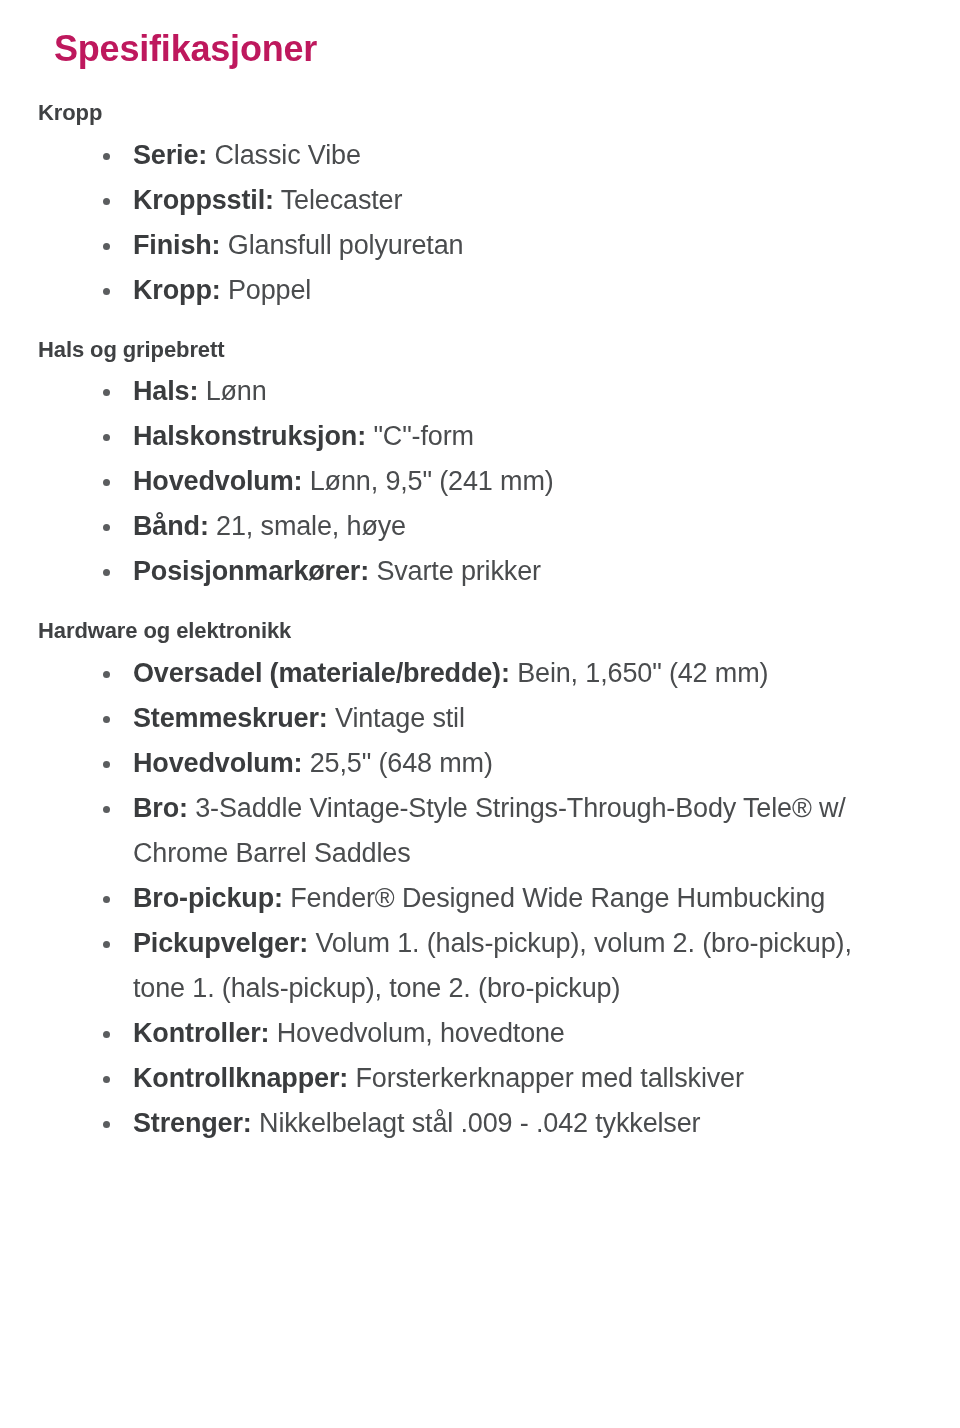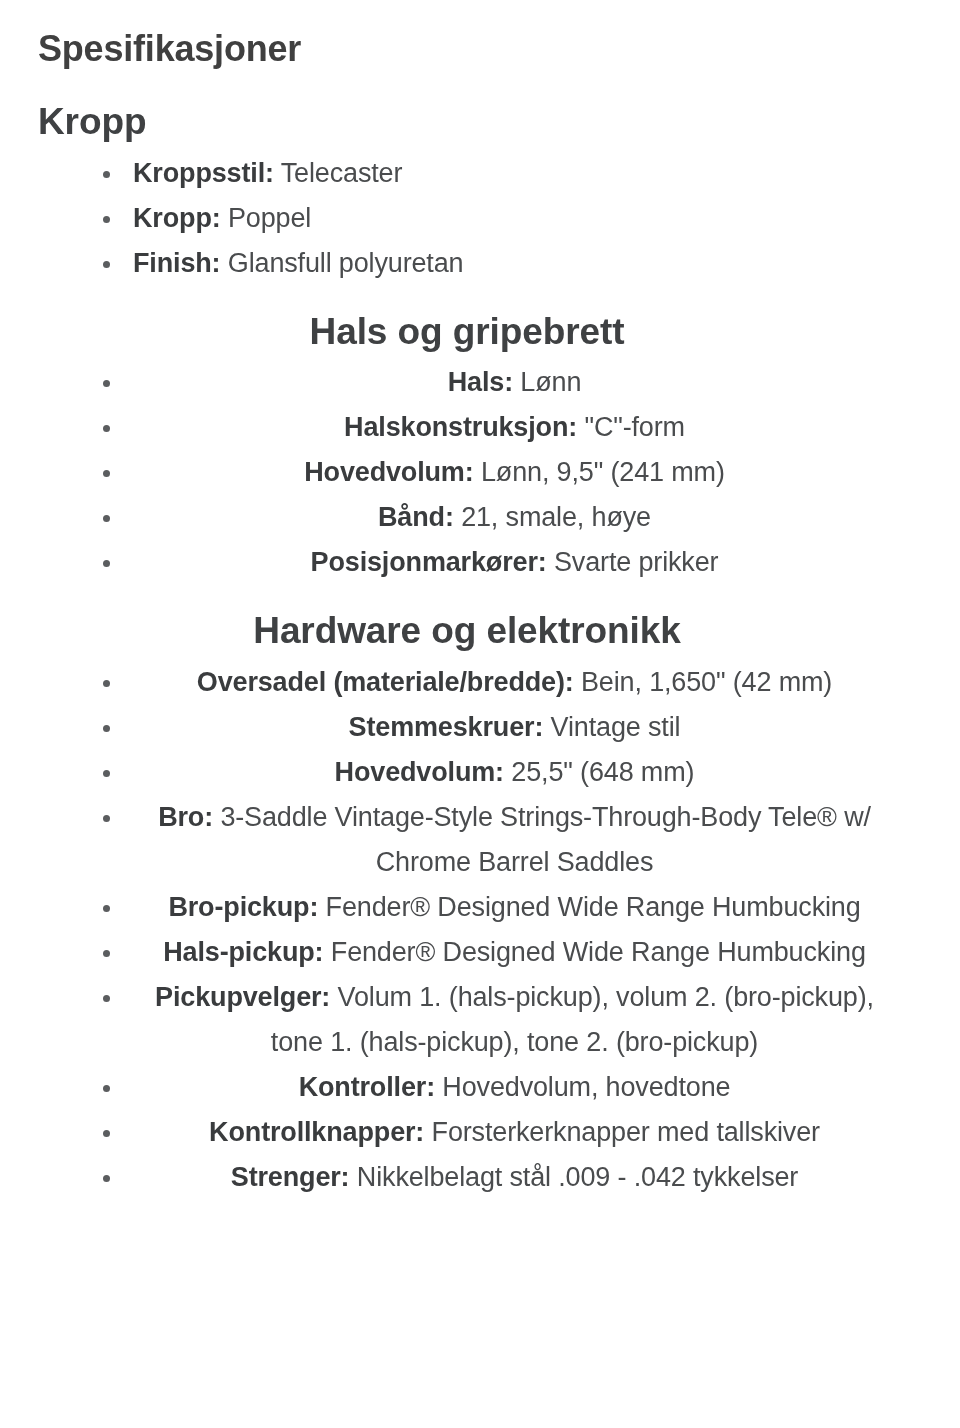--- a/index.html
+++ b/index.html
@@ -19,32 +19,31 @@
   .page {
     box-sizing: border-box;
     width: 960px;
     padding: 28px 64px 0 38px;
   }
   .page-title {
     font-size: 36px;
     font-weight: bold;
     line-height: 1.18;
     letter-spacing: -0.2px;
-    margin: 0 0 30px 0;
-    color: #404040;
+    margin: 0 0 30px 16px;
+    color: #be185d;
   }
   .section {
     margin: 0;
   }
   .section + .section {
     margin-top: 24px;
-    text-align: center;
   }
   .section-title {
-    font-size: 37px;
+    font-size: 22px;
     font-weight: bold;
     line-height: 1.2;
     letter-spacing: -0.1px;
     margin: 0 0 6px 0;
     color: #3f4143;
   }
   ul.spec-list {
     list-style: none;
     margin: 0;
     padding: 0;
@@ -78,44 +77,44 @@
 </style>
 </head>
 <body>
 
 <div class="page">
   <h1 class="page-title">Spesifikasjoner</h1>
   <div id="sections-root">
       <section class="section">
         <h2 class="section-title">Kropp</h2>
         <ul class="spec-list">
+          <li><span class="spec-label">Serie:</span> <span class="spec-value">Classic Vibe</span></li>
           <li><span class="spec-label">Kroppsstil:</span> <span class="spec-value">Telecaster</span></li>
+          <li><span class="spec-label">Finish:</span> <span class="spec-value">Glansfull polyuretan</span></li>
           <li><span class="spec-label">Kropp:</span> <span class="spec-value">Poppel</span></li>
-          <li><span class="spec-label">Finish:</span> <span class="spec-value">Glansfull polyuretan</span></li>
         </ul>
       </section>
       <section class="section">
         <h2 class="section-title">Hals og gripebrett</h2>
         <ul class="spec-list">
           <li><span class="spec-label">Hals:</span> <span class="spec-value">Lønn</span></li>
           <li><span class="spec-label">Halskonstruksjon:</span> <span class="spec-value">"C"-form</span></li>
           <li><span class="spec-label">Hovedvolum:</span> <span class="spec-value">Lønn, 9,5" (241 mm)</span></li>
           <li><span class="spec-label">Bånd:</span> <span class="spec-value">21, smale, høye</span></li>
           <li><span class="spec-label">Posisjonmarkører:</span> <span class="spec-value">Svarte prikker</span></li>
         </ul>
       </section>
       <section class="section">
         <h2 class="section-title">Hardware og elektronikk</h2>
         <ul class="spec-list">
           <li><span class="spec-label">Oversadel (materiale/bredde):</span> <span class="spec-value">Bein, 1,650" (42 mm)</span></li>
           <li><span class="spec-label">Stemmeskruer:</span> <span class="spec-value">Vintage stil</span></li>
           <li><span class="spec-label">Hovedvolum:</span> <span class="spec-value">25,5" (648 mm)</span></li>
           <li><span class="spec-label">Bro:</span> <span class="spec-value">3-Saddle Vintage-Style Strings-Through-Body Tele® w/ Chrome Barrel Saddles</span></li>
           <li><span class="spec-label">Bro-pickup:</span> <span class="spec-value">Fender® Designed Wide Range Humbucking</span></li>
-          <li><span class="spec-label">Hals-pickup:</span> <span class="spec-value">Fender® Designed Wide Range Humbucking</span></li>
           <li><span class="spec-label">Pickupvelger:</span> <span class="spec-value">Volum 1. (hals-pickup), volum 2. (bro-pickup), tone 1. (hals-pickup), tone 2. (bro-pickup)</span></li>
           <li><span class="spec-label">Kontroller:</span> <span class="spec-value">Hovedvolum, hovedtone</span></li>
           <li><span class="spec-label">Kontrollknapper:</span> <span class="spec-value">Forsterkerknapper med tallskiver</span></li>
           <li><span class="spec-label">Strenger:</span> <span class="spec-value">Nikkelbelagt stål .009 - .042 tykkelser</span></li>
         </ul>
       </section>
     </div>
 </div>
 
 </body></html>

